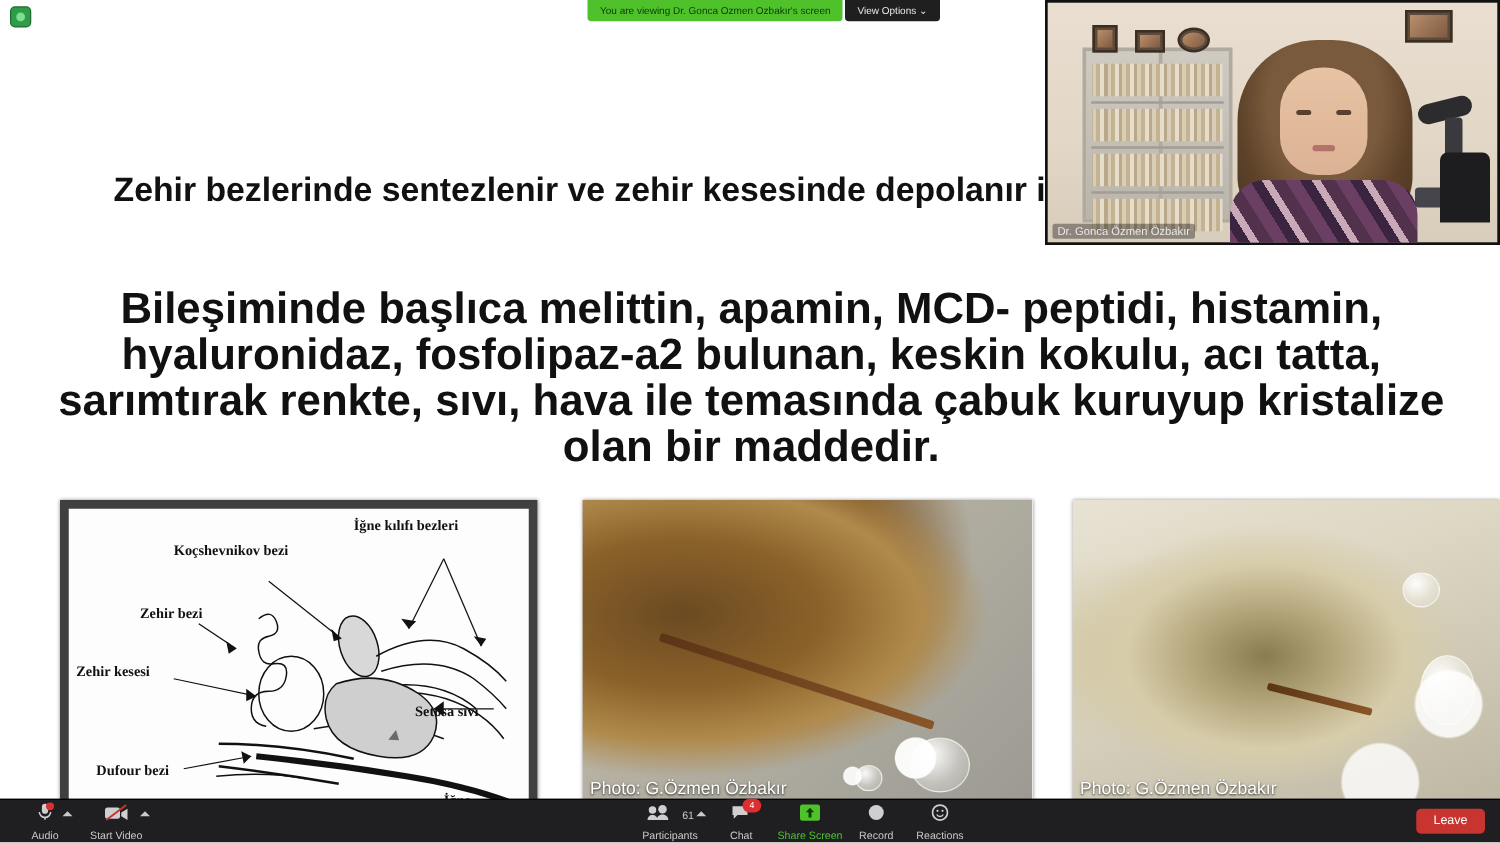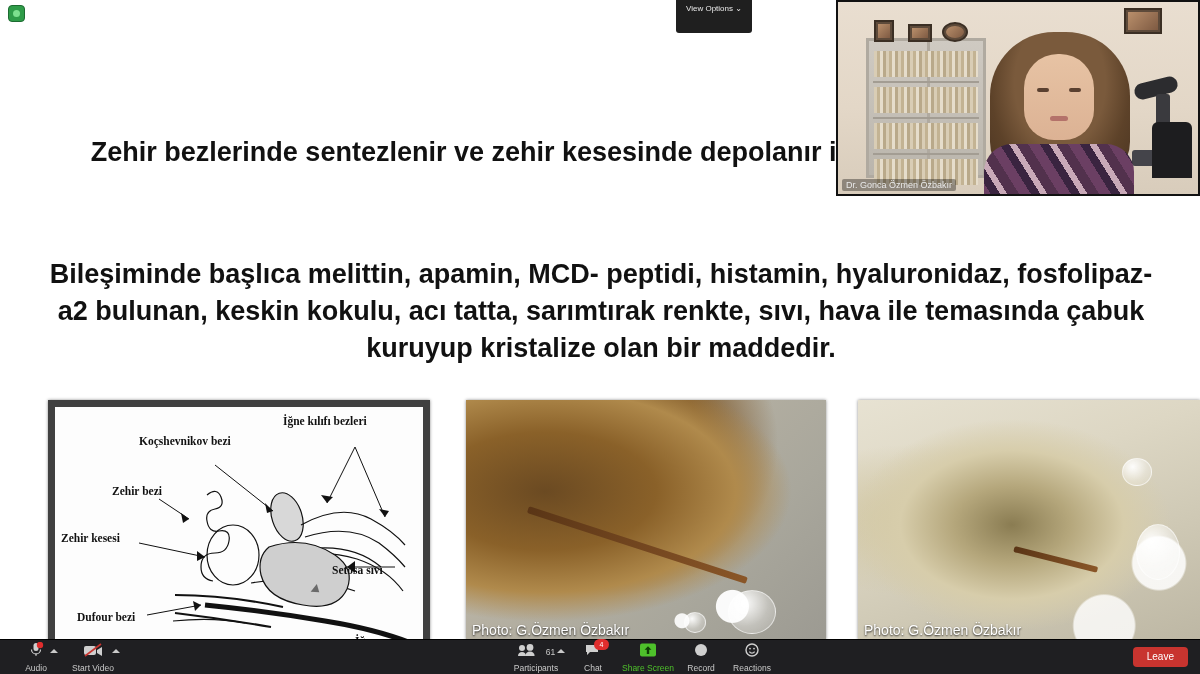--- a/index.html
+++ b/index.html
@@ -20,21 +20,21 @@
     position:absolute;left:0;top:48px;width:1200px;text-align:center;
     color:#1f78c1;font-weight:bold;font-size:34px;letter-spacing:1px;
     font-family:"Liberation Sans", sans-serif;
   }
   .para{
     position:absolute;left:46px;width:1110px;text-align:center;
     color:#111;font-weight:bold;
     font-family:"Liberation Sans", sans-serif;
   }
   .para1{top:134px;font-size:27px;line-height:36px;}
-  .para2{top:256px;font-size:27px;line-height:37px;}
+  .para2{top:228px;font-size:35px;line-height:37px;}
 
   
   .imgrow{position:absolute;left:0;top:400px;width:1200px;height:245px;}
 
   .panel{position:absolute;top:0;box-shadow:0 0 3px rgba(0,0,0,.45);}
 
   
   .panel-diagram{
     left:48px;width:368px;height:240px;background:#fdfdfd;
     border:7px solid #404040;
@@ -83,21 +83,21 @@
 
   
   .topbar{position:absolute;left:0;top:0;width:1200px;height:17px;pointer-events:none;}
   .green-pill{
     position:absolute;left:470px;top:0;height:17px;
     background:#4ec12b;color:#0d3d04;font-size:8px;line-height:17px;
     padding:0 10px;border-radius:0 0 3px 3px;white-space:nowrap;
     font-family:"Liberation Sans", sans-serif;
   }
   .view-options{
-    position:absolute;left:676px;top:0;height:33px;
+    position:absolute;left:676px;top:0;height:17px;
     background:#1f1f1f;color:#e8e8e8;font-size:8px;line-height:17px;
     padding:0 10px;border-radius:0 0 3px 3px;white-space:nowrap;
   }
   .corner-dot{
     position:absolute;left:8px;top:5px;width:15px;height:15px;border-radius:4px;
     background:#2f9c49;border:1px solid #1d6b31;
   }
   .corner-dot::after{
     content:"";position:absolute;left:4px;top:4px;width:7px;height:7px;border-radius:50%;
     background:#7de08f;
@@ -264,20 +264,21 @@
         <div class="droplet" style="left:278px;top:124px;width:42px;height:54px;"></div>
         <div class="droplet" style="left:264px;top:58px;width:28px;height:26px;"></div>
         <div class="photo-caption">Photo: G.Özmen Özbakır</div>
       </div>
 
     </div>
   </div>
 
   <div class="corner-dot"></div>
   <div class="topbar">
+    <div class="green-pill">You are viewing Dr. Gonca Ozmen Ozbakır's screen</div>
     <div class="view-options" style="pointer-events:auto;">
       <span>View Options</span>
       <span>⌄</span>
     </div>
   </div>
 
   <div class="webcam">
     <div class="cam-room">
       <div class="cabinet">
         <div class="cab-divider"></div>

